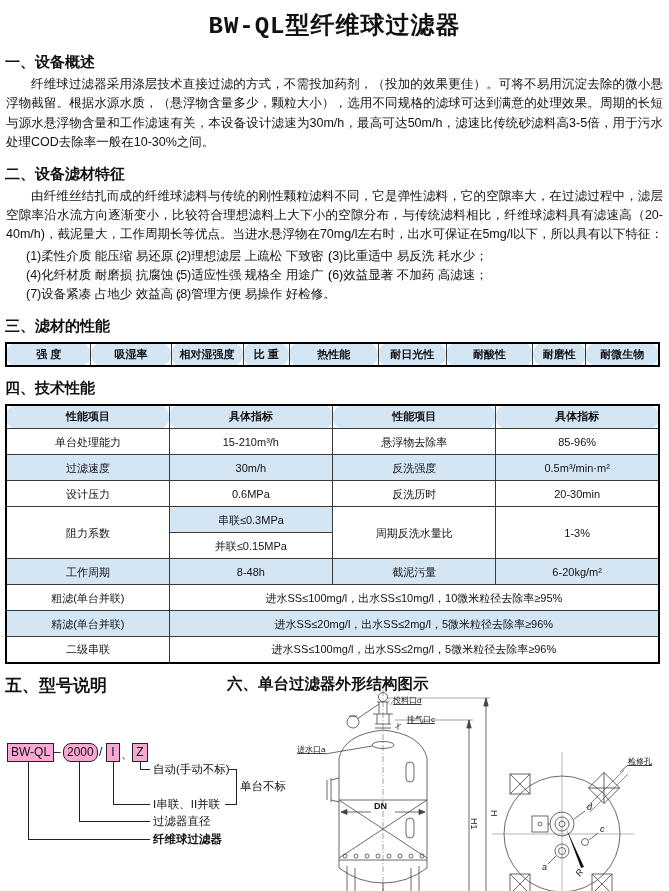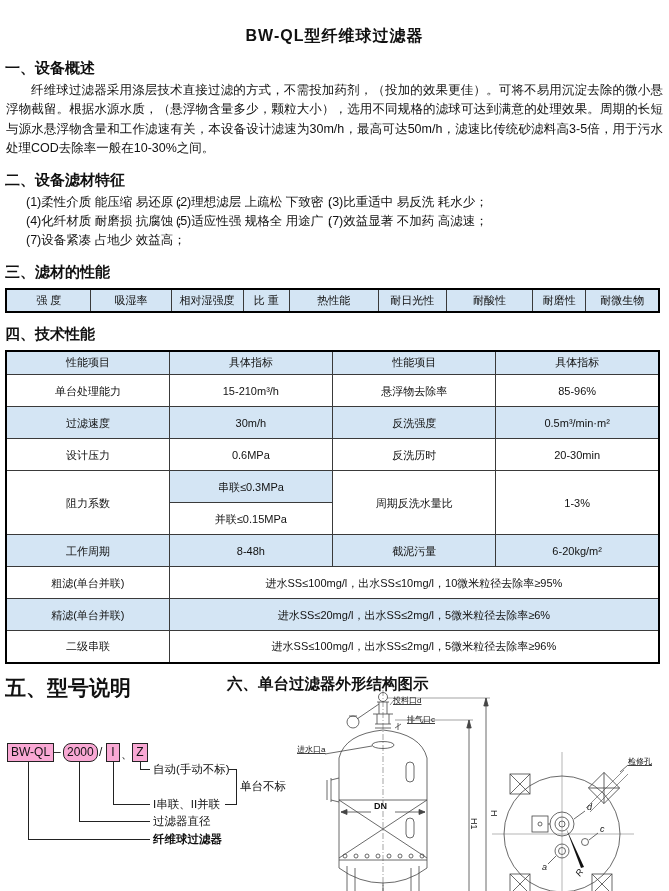--- a/index.html
+++ b/index.html
@@ -2,37 +2,37 @@
 <html><head>
 <meta charset="utf-8">
 <style>
   * { margin:0; padding:0; box-sizing:border-box; }
   body { background:#888; }
   .page {
     position:relative; width:669px; height:891px; margin:0 auto;
     background:#fff; color:#111; overflow:hidden;
     font-family:"Liberation Sans","DejaVu Sans",sans-serif;
   }
-  .title { text-align:center; font-size:16px; font-weight:bold; padding-top:26px; letter-spacing:1px; }
+  .title { text-align:center; font-size:24px; font-weight:bold; padding-top:9px; letter-spacing:1px;font-family:Liberation Mono, monospace; }
   .h2 { font-size:15px; font-weight:bold; margin:12px 0 3px 5px; }
   .para { font-size:12.5px; line-height:19.4px; text-align:justify; margin:2px 6px 0 6px; text-indent:2em; }
   .features { display:grid; grid-template-columns:150px 152px auto; margin:2px 0 0 26px; font-size:12.5px; line-height:19.3px; }
   .features span { white-space:nowrap; }
 
   table.t { border-collapse:collapse; width:655px; margin:6px 0 0 5px; table-layout:fixed; border:2px solid #000; }
   table.t th, table.t td { border:1px solid #3a3a3a; text-align:center; vertical-align:middle; font-size:11px; padding:1px 2px; }
-  table.t th { font-weight:normal; }
+  table.t th { font-weight:bold;border-radius:11px; }
   .shade { background:#d4e5f4; }
   .t3 th { height:23px; }
   .t3 td { line-height:14px; white-space:pre-line; height:60px; }
   .t4 th { height:24px; }
-  .t4 td { height:32px; line-height:14px; }
+  .t4 td { height:26px; line-height:14px; }
 
   .bottom { position:relative; height:272px; margin-top:4px; }
-  .bh5 { position:absolute; left:5px; top:6px; font-size:21px; font-weight:bold; }
+  .bh5 { position:absolute; left:5px; top:6px; font-size:17px; font-weight:bold; }
   .bh6 { position:absolute; left:227px; top:6px; font-size:15.5px; font-weight:bold; }
 
   
   .mbox { position:absolute; border:1px solid #222; height:19px; line-height:17px; font-size:12px; text-align:center; padding:0 3px; background:#f9a8d4; }
   .msep { position:absolute; font-size:12px; line-height:19px; }
   .mlab { position:absolute; font-size:11.5px; line-height:14px; white-space:nowrap; }
   .vln, .hln { position:absolute; background:#222; }
   .vln { width:1px; } .hln { height:1px; }
 
   svg text { font-family:"Liberation Sans","DejaVu Sans",sans-serif; }
@@ -41,28 +41,30 @@
 <body>
 
 <div class="page">
 
   <div class="title">BW-QL型纤维球过滤器</div>
 
   <div class="h2">一、设备概述</div>
   <div class="para">纤维球过滤器采用涤层技术直接过滤的方式，不需投加药剂，（投加的效果更佳）。可将不易用沉淀去除的微小悬浮物截留。根据水源水质，（悬浮物含量多少，颗粒大小），选用不同规格的滤球可达到满意的处理效果。周期的长短与源水悬浮物含量和工作滤速有关，本设备设计滤速为30m/h，最高可达50m/h，滤速比传统砂滤料高3-5倍，用于污水处理COD去除率一般在10-30%之间。</div>
 
   <div class="h2">二、设备滤材特征</div>
+  <div class="para">由纤维丝结扎而成的纤维球滤料与传统的刚性颗粒滤料不同，它是弹性滤料，它的空隙率大，在过滤过程中，滤层空隙率沿水流方向逐渐变小，比较符合理想滤料上大下小的空隙分布，与传统滤料相比，纤维球滤料具有滤速高（20-40m/h)，截泥量大，工作周期长等优点。当进水悬浮物在70mg/l左右时，出水可保证在5mg/l以下，所以具有以下特征：</div>
   <div class="features">
     <span>(1)柔性介质 能压缩 易还原；</span>
     <span>(2)理想滤层 上疏松 下致密；</span>
     <span>(3)比重适中 易反洗 耗水少；</span>
     <span>(4)化纤材质 耐磨损 抗腐蚀；</span>
     <span>(5)适应性强 规格全 用途广；</span>
-    <span>(7)效益显著 不加药 高滤速；</span>
+    <span>(6)效益显著 不加药 高滤速；</span>
     <span>(7)设备紧凑 占地少 效益高；</span>
+    <span>(8)管理方便 易操作 好检修。</span>
   </div>
 
   <div class="h2">三、滤材的性能</div>
   <table class="t t3">
     <colgroup>
       <col style="width:13.0%">
         <col style="width:12.3%">
         <col style="width:11.0%">
       <col style="width:7.1%">
         <col style="width:13.6%">
@@ -133,21 +135,21 @@
       <td>8-48h</td>
       <td>截泥污量</td>
       <td>6-20kg/m²</td>
     </tr>
     <tr>
       <td>粗滤(单台并联)</td>
       <td colspan="3">进水SS≤100mg/l，出水SS≤10mg/l，10微米粒径去除率≥95%</td>
     </tr>
     <tr class="shade">
       <td>精滤(单台并联)</td>
-      <td colspan="3">进水SS≤20mg/l，出水SS≤2mg/l，5微米粒径去除率≥6%</td>
+      <td colspan="3">进水SS≤20mg/l，出水SS≤2mg/l，5微米粒径去除率≥96%</td>
     </tr>
     <tr>
       <td>二级串联</td>
       <td colspan="3">进水SS≤100mg/l，出水SS≤2mg/l，5微米粒径去除率≥96%</td>
     </tr>
   </tbody>
     </table>
 
   <div class="bottom">
     <div class="bh5">五、型号说明</div>

